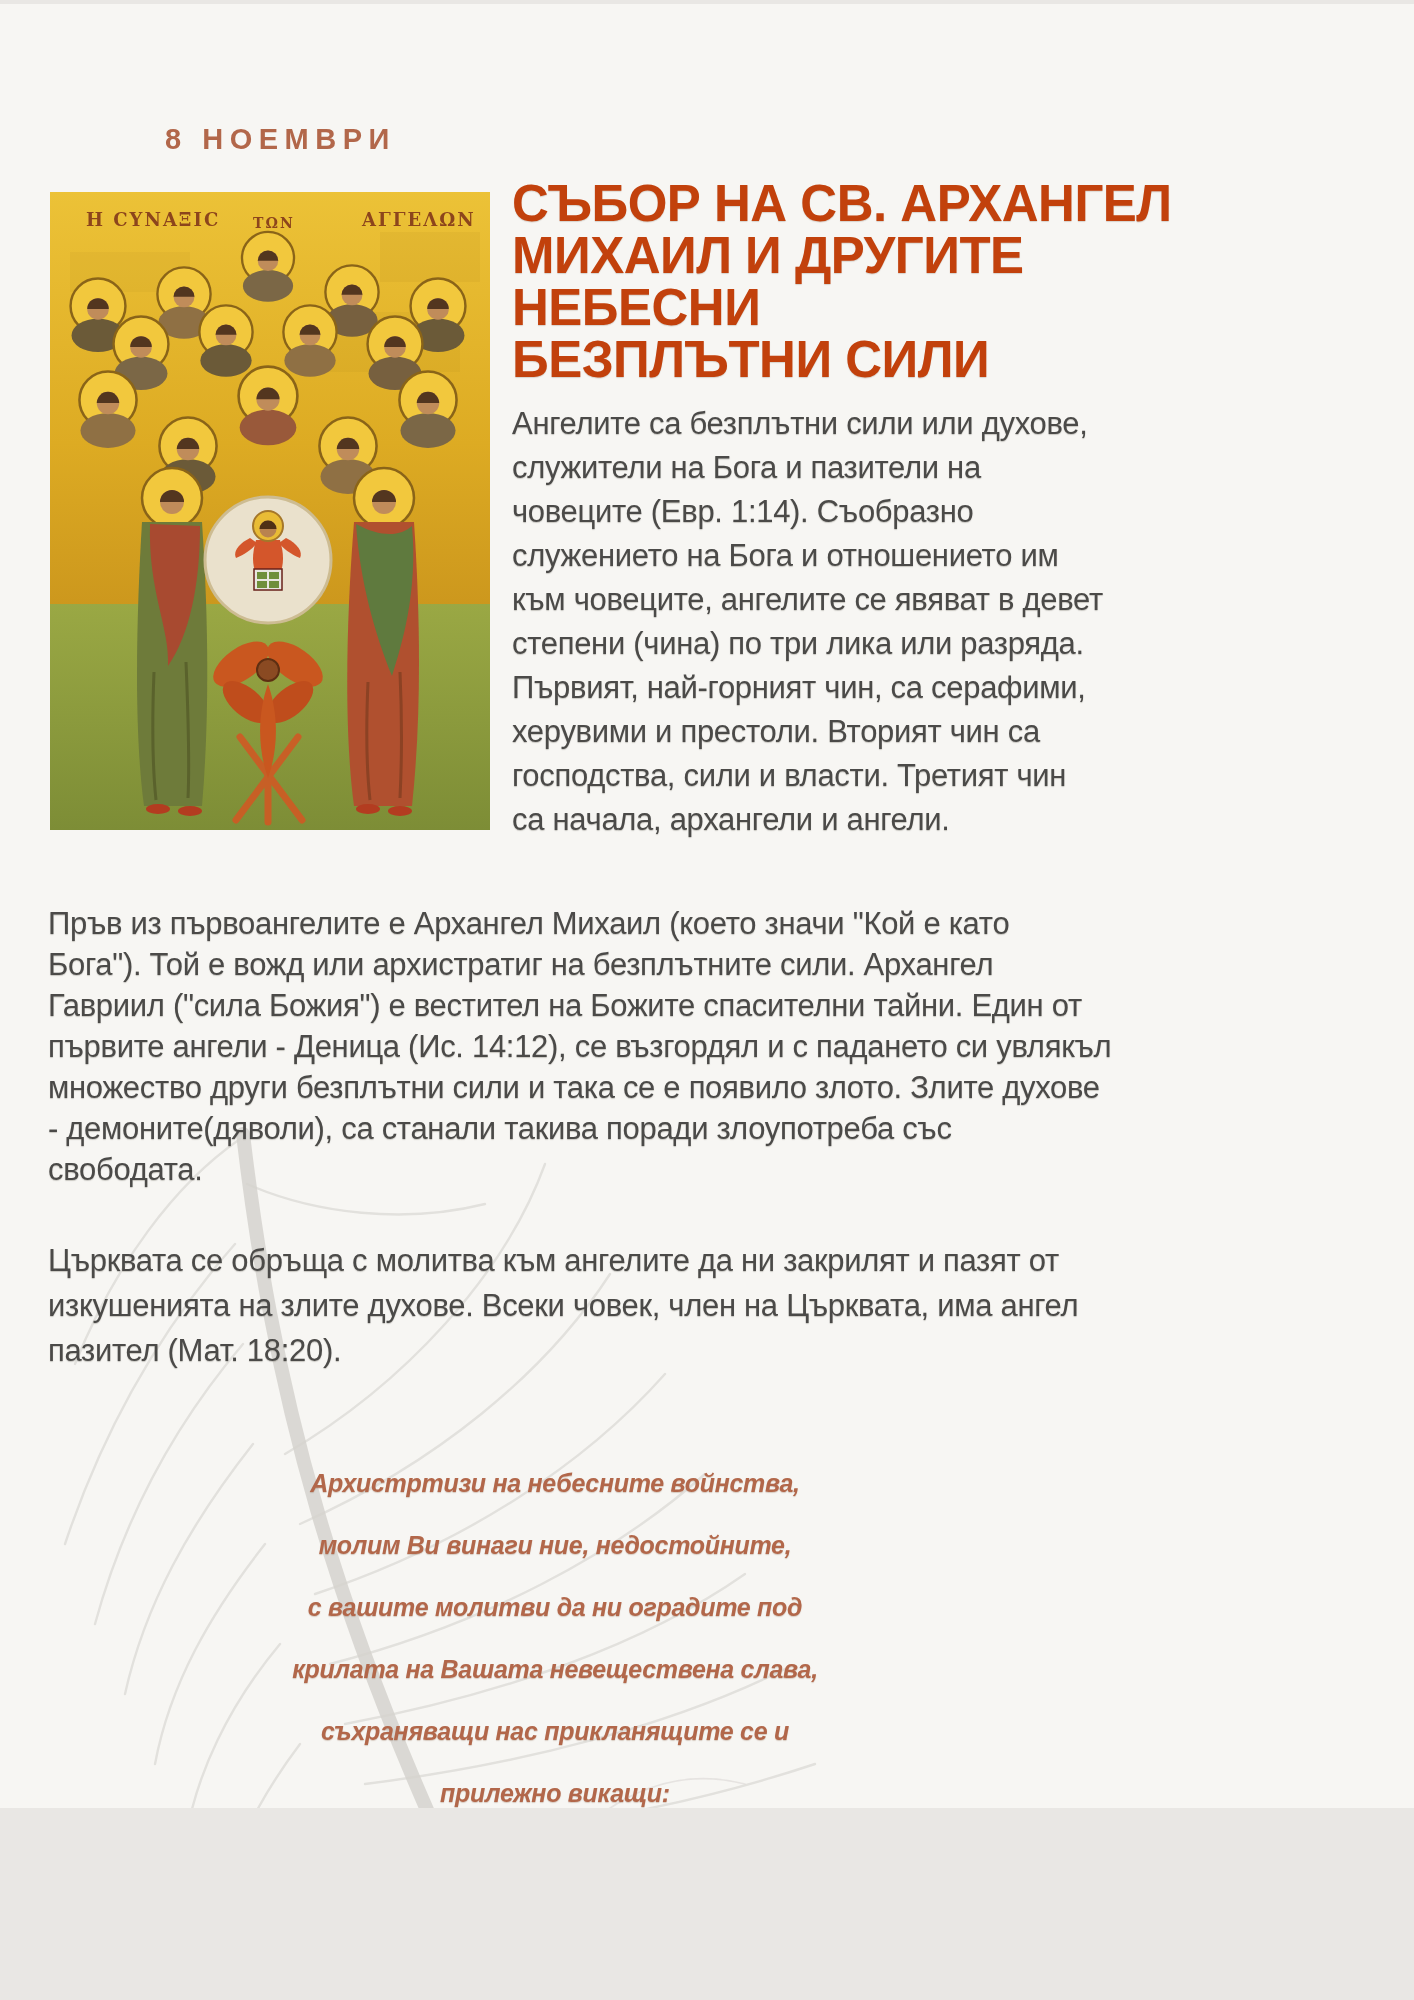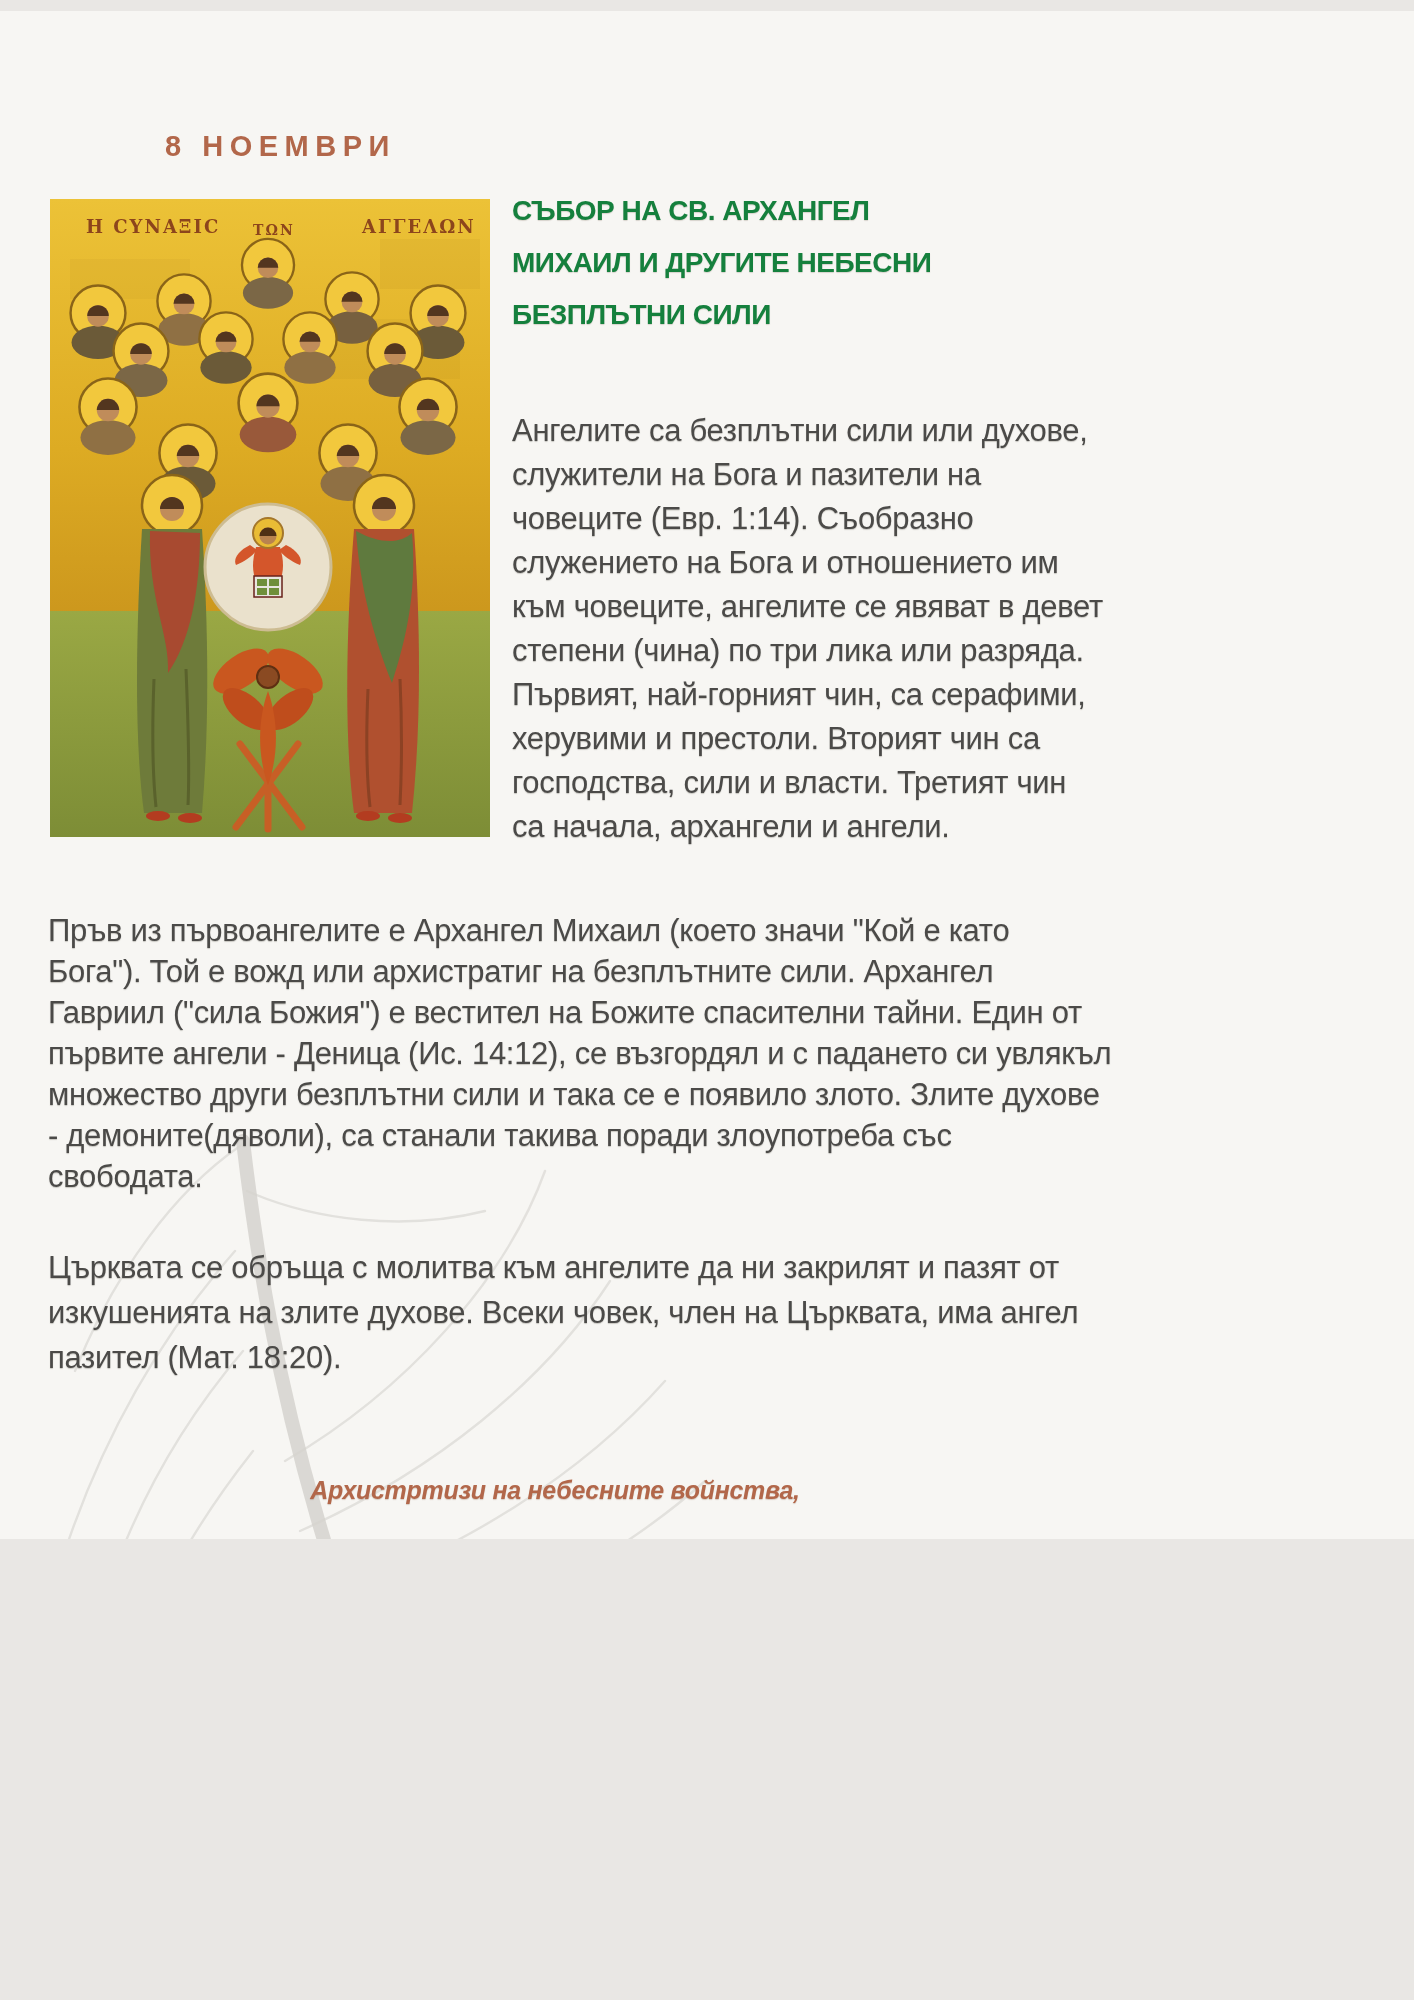--- a/index.html
+++ b/index.html
@@ -1,32 +1,32 @@
 <!DOCTYPE html>
 <html><head>
 <meta charset="utf-8">
 <style>
   html,body{margin:0;padding:0;background:#e9e7e4;}
   .page{
-    position:relative;width:1414px;height:1528px;margin:11px auto;
+    position:relative;width:1414px;height:1804px;margin:4px auto;
     background:#f7f6f3;overflow:hidden;
     font-family:"Liberation Sans","DejaVu Sans",sans-serif;
   }
   .feather{position:absolute;left:-15px;top:1120px;width:990px;height:890px;z-index:0;}
   .content{position:absolute;inset:0;z-index:1;}
   .date{
     position:absolute;left:165px;top:119px;
     font-size:29px;font-weight:700;letter-spacing:6.5px;color:#b2674a;
   }
   .icon-wrap{position:absolute;left:50px;top:188px;width:440px;height:638px;margin:0;}
   .icon-wrap svg{display:block;width:100%;height:100%;}
   .title{
     position:absolute;left:512px;top:174px;margin:0;width:760px;
-    font-size:28px;line-height:52px;font-weight:700;letter-spacing:-0.5px;
-    color:#15803d;white-space:pre-line;
+    font-size:51px;line-height:52px;font-weight:700;letter-spacing:-0.5px;
+    color:#c2410c;white-space:pre-line;
     text-shadow:0 1px 1px rgba(70,50,30,.18);
   }
   .bodytxt{
     position:absolute;margin:0;color:#4b4a48;font-weight:400;
     font-size:31px;line-height:44px;letter-spacing:-0.3px;white-space:pre;
     text-shadow:0 1px 1px rgba(60,55,45,.25);
   }
   .intro{left:512px;top:398px;}
   .para-michael{left:48px;top:899px;line-height:41px;}
   .para-church{left:48px;top:1234px;line-height:45px;}

